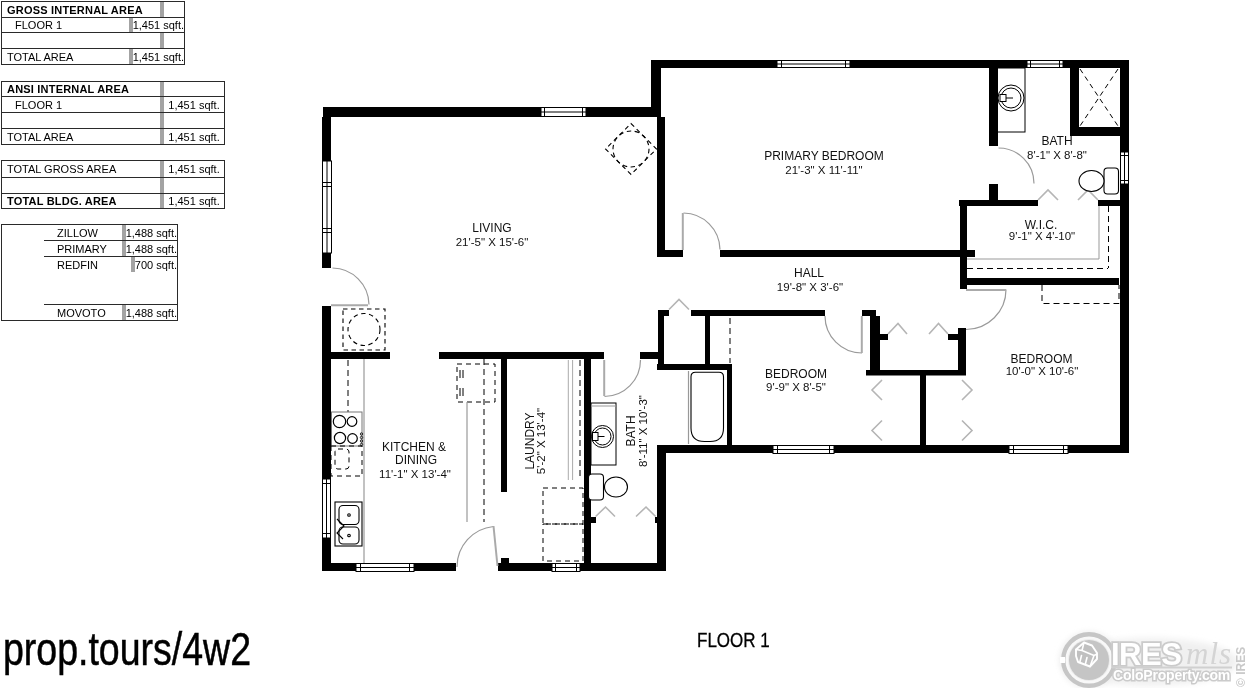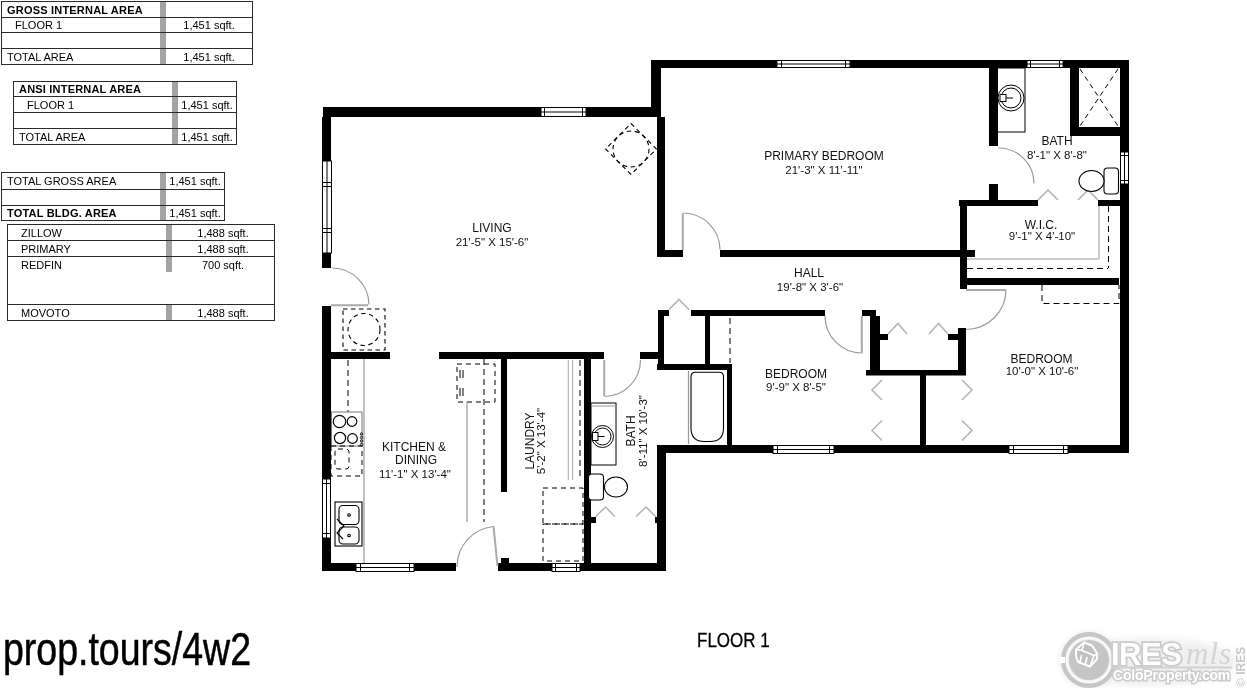--- a/index.html
+++ b/index.html
@@ -4,83 +4,83 @@
 <style>
   html,body{margin:0;padding:0;background:#fff;}
   .page{position:relative;width:1247px;height:688px;background:#fff;overflow:hidden;
         font-family:"Liberation Sans", sans-serif;}
   .tbl{position:absolute;border:1px solid #2a2a2a;box-sizing:border-box;background:#fff;}
   .row{display:flex;box-sizing:border-box;border-top:1px solid #2a2a2a;}
   .row.f{border-top:none;}
   .c1{width:158px;padding-left:5px;display:flex;align-items:center;box-sizing:border-box;
       font-size:11px;color:#000;white-space:nowrap;}
   .c1.ind{padding-left:13px;}
-  .c2{flex:1;border-left:6px solid #a3a3a3;display:flex;align-items:center;justify-content:center;
+  .c2{flex:1;border-left:4px solid #a3a3a3;display:flex;align-items:center;justify-content:center;
       font-size:11px;color:#000;white-space:nowrap;}
   .b{font-weight:bold;letter-spacing:0.2px;}
   .ft{position:absolute;color:#000;}
 </style>
 </head>
 <body>
 <div class="page">
 
-<div class="tbl" style="left:1px;top:1px;width:252px;">
+<div class="tbl" style="left:1px;top:1px;width:184px;">
   <div class="row f" style="height:15px;">
         <div class="c1 b">GROSS INTERNAL AREA</div>
         <div class="c2"></div>
       </div>
   <div class="row" style="height:15px;">
         <div class="c1 ind">FLOOR 1</div>
         <div class="c2">1,451 sqft.</div>
       </div>
   <div class="row" style="height:16px;">
         <div class="c1"></div>
         <div class="c2"></div>
       </div>
   <div class="row" style="height:16px;">
         <div class="c1">TOTAL AREA</div>
         <div class="c2">1,451 sqft.</div>
       </div>
 </div>
 
-<div class="tbl" style="left:13px;top:81px;width:224px;">
+<div class="tbl" style="left:1px;top:81px;width:224px;">
   <div class="row f" style="height:14px;">
         <div class="c1 b">ANSI INTERNAL AREA</div>
         <div class="c2"></div>
       </div>
   <div class="row" style="height:16px;">
         <div class="c1 ind">FLOOR 1</div>
         <div class="c2">1,451 sqft.</div>
       </div>
   <div class="row" style="height:16px;">
         <div class="c1"></div>
         <div class="c2"></div>
       </div>
   <div class="row" style="height:16px;">
         <div class="c1">TOTAL AREA</div>
         <div class="c2">1,451 sqft.</div>
       </div>
 </div>
 
-<div class="tbl" style="left:1px;top:160px;width:224px;margin-top:12px;">
+<div class="tbl" style="left:1px;top:160px;width:224px;">
   <div class="row f" style="height:16px;">
         <div class="c1">TOTAL GROSS AREA</div>
         <div class="c2">1,451 sqft.</div>
       </div>
   <div class="row" style="height:16px;">
         <div class="c1"></div>
         <div class="c2"></div>
       </div>
   <div class="row" style="height:15px;">
         <div class="c1 b">TOTAL BLDG. AREA</div>
         <div class="c2">1,451 sqft.</div>
       </div>
 </div>
 
-<div class="tbl" style="left:7px;top:224px;width:268px;">
+<div class="tbl" style="left:1px;top:224px;width:177px;padding-left:42px;">
   <div class="row f" style="height:15px;">
         <div class="c1 ind">ZILLOW</div>
         <div class="c2">1,488 sqft.</div>
       </div>
   <div class="row" style="height:16px;">
         <div class="c1 ind">PRIMARY</div>
         <div class="c2">1,488 sqft.</div>
       </div>
   <div class="row" style="height:16px;text-align:center;">
         <div class="c1 ind">REDFIN</div>

